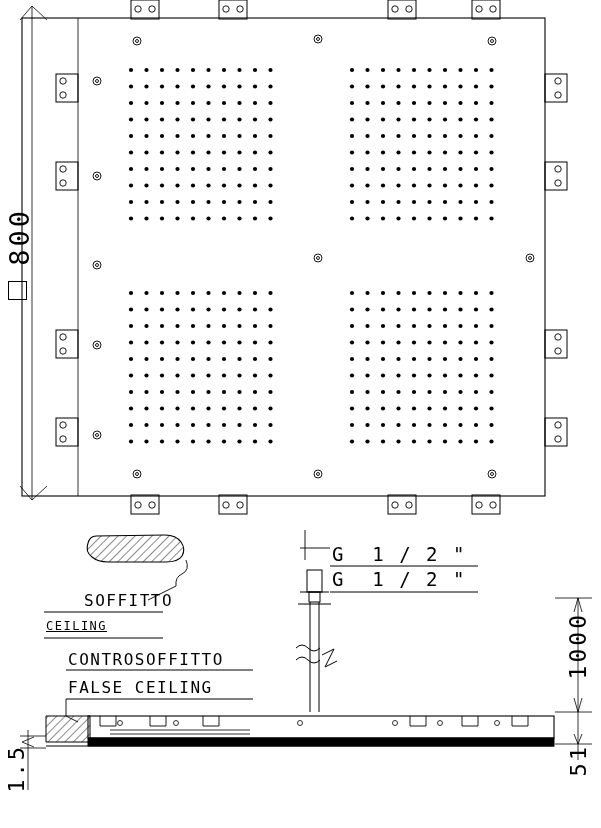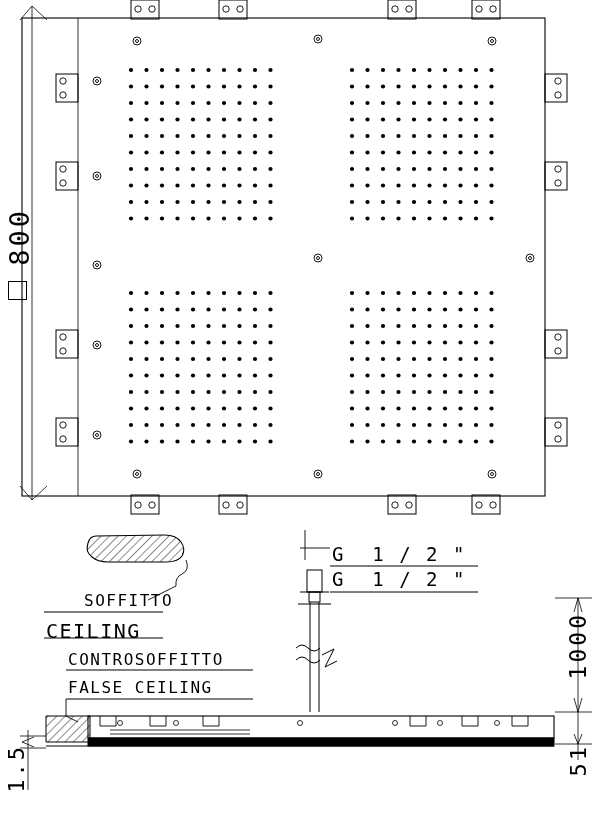--- a/index.html
+++ b/index.html
@@ -78,22 +78,23 @@
   .lbl-soffitto {
     left: 46px;
     top: 591px;
     font-size: 16px;
     letter-spacing: 1.5px;
     margin-left: 38px;
   }
   .lbl-ceiling {
     left: 46px;
     top: 619px;
-    font-size: 20px;
+    font-size: 12px;
     letter-spacing: 1.5px;
+    text-decoration: underline;
   }
   .lbl-controsoffitto {
     left: 68px;
     top: 650px;
     font-size: 16px;
     letter-spacing: 1.5px;
   }
   .lbl-falseceiling {
     left: 68px;
     top: 678px;

